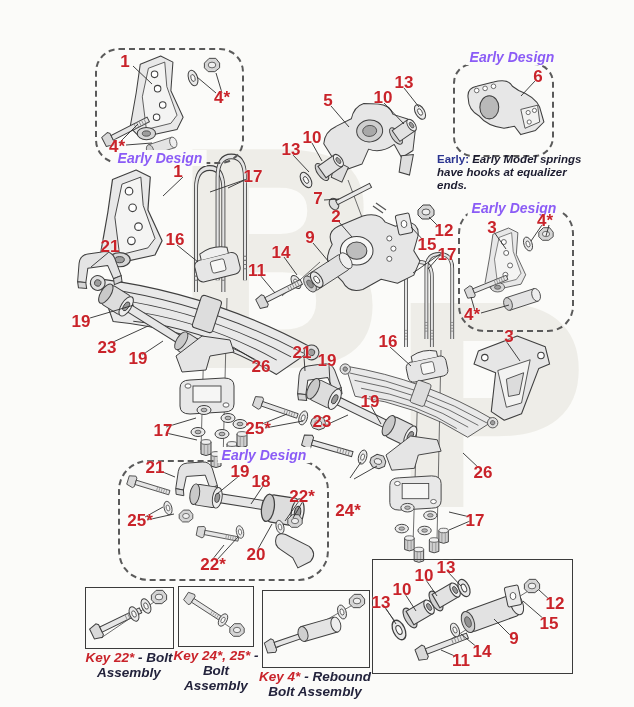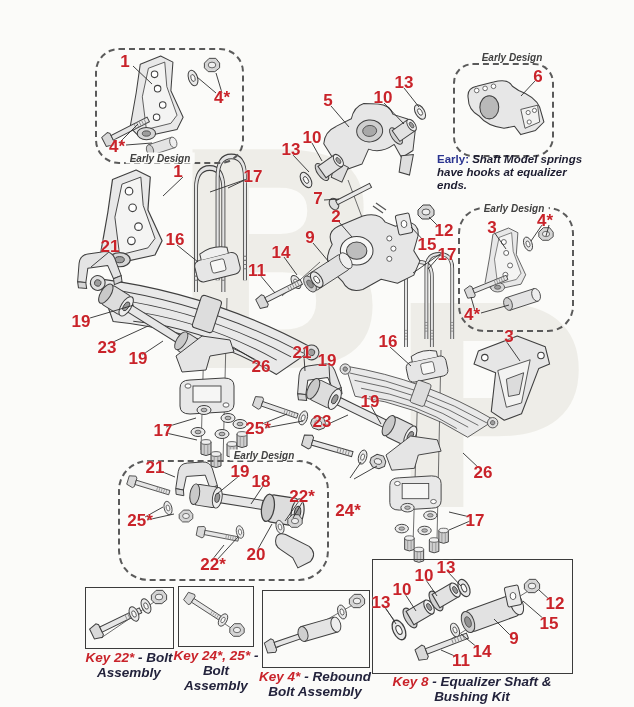--- a/index.html
+++ b/index.html
@@ -21,21 +21,21 @@
   .edbox{
     position:absolute;border:2px dashed #5a5a5a;background:transparent;
     z-index:2;pointer-events:none;
   }
   .keybox{
     position:absolute;border:1.6px solid #3b3b3b;background:transparent;
     z-index:2;pointer-events:none;
   }
   .edlabel{
     position:absolute;transform:translate(-50%,-50%);
-    font-size:10px;font-weight:bold;font-style:italic;color:#404040;
+    font-size:14px;font-weight:bold;font-style:italic;color:#8b5cf6;
     background:#fbfbf9;padding:0 4px;white-space:nowrap;z-index:3;
   }
   .co{
     position:absolute;transform:translate(-50%,-50%);
     color:#c9232a;font-size:17px;font-weight:bold;white-space:nowrap;z-index:4;
     text-shadow:0 0 2px #fbfbf9;
   }
   .note{
     position:absolute;left:437px;top:153px;width:160px;z-index:4;
     font-size:11.5px;font-weight:bold;font-style:italic;color:#1c1c30;line-height:1.15;
@@ -361,21 +361,21 @@
   <div class="keybox" style="left:262px;top:590px;width:106px;height:76px;"></div>
   <div class="keybox" style="left:372px;top:559px;width:199px;height:113px;"></div>
 
   <div class="edlabel" style="left:160px;top:158px;">Early Design</div>
   <div class="edlabel" style="left:512px;top:57px;">Early Design</div>
   <div class="edlabel" style="left:514px;top:208px;">Early Design</div>
   <div class="edlabel" style="left:264px;top:455px;">Early Design</div>
 
   <div class="note">
     <span class="np">Early:</span>
-    <span>Shaft Model springs</span><br>
+    <span>Early Model springs</span><br>
     <span>have hooks at equalizer ends.</span>
   </div>
 
   <div class="co" style="left:125px;top:62px;">1</div>
   <div class="co" style="left:222px;top:98px;">4*</div>
   <div class="co" style="left:117px;top:147px;">4*</div>
   <div class="co" style="left:178px;top:172px;">1</div>
   <div class="co" style="left:253px;top:177px;">17</div>
   <div class="co" style="left:175px;top:240px;">16</div>
   <div class="co" style="left:110px;top:247px;">21</div>
@@ -437,19 +437,14 @@
     <span class="kr">Key 24*, 25*</span>
     <i>-</i><br>
     <i>Bolt</i><br>
     <i>Assembly</i>
   </div>
   <div class="kcap" style="left:252px;top:669px;width:126px;">
     <span class="kr">Key 4*</span>
     <i>- Rebound</i><br>
     <i>Bolt Assembly</i>
   </div>
-  <div class="kcap" style="left:382px;top:674px;width:180px;">
-    <span class="kr">Key 8</span>
-    <i>- Equalizer Shaft &amp;</i><br>
-    <i>Bushing Kit</i>
-  </div>
 
 </div>
 
 </body></html>

